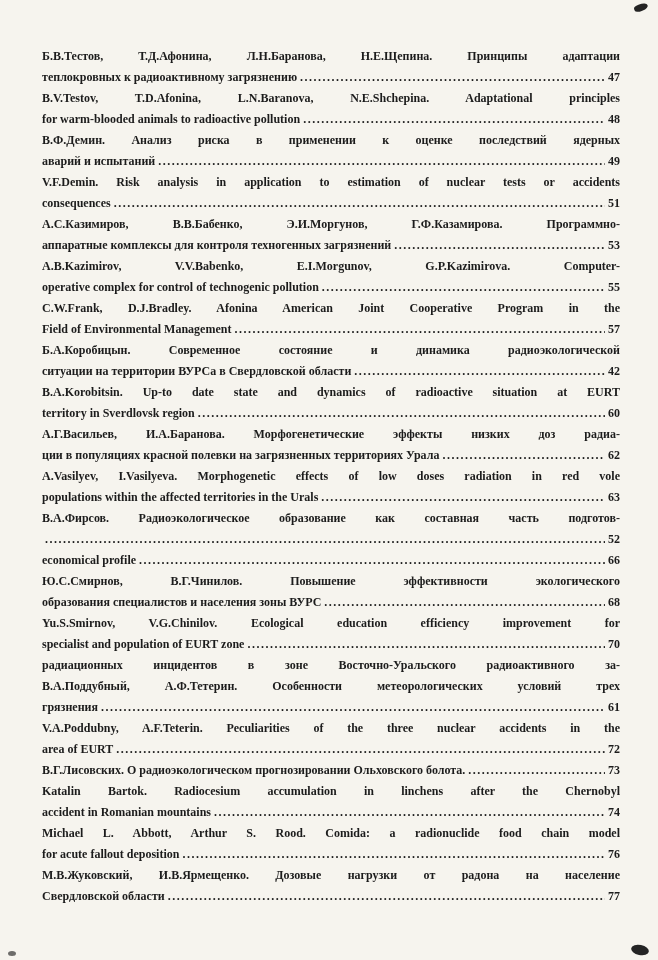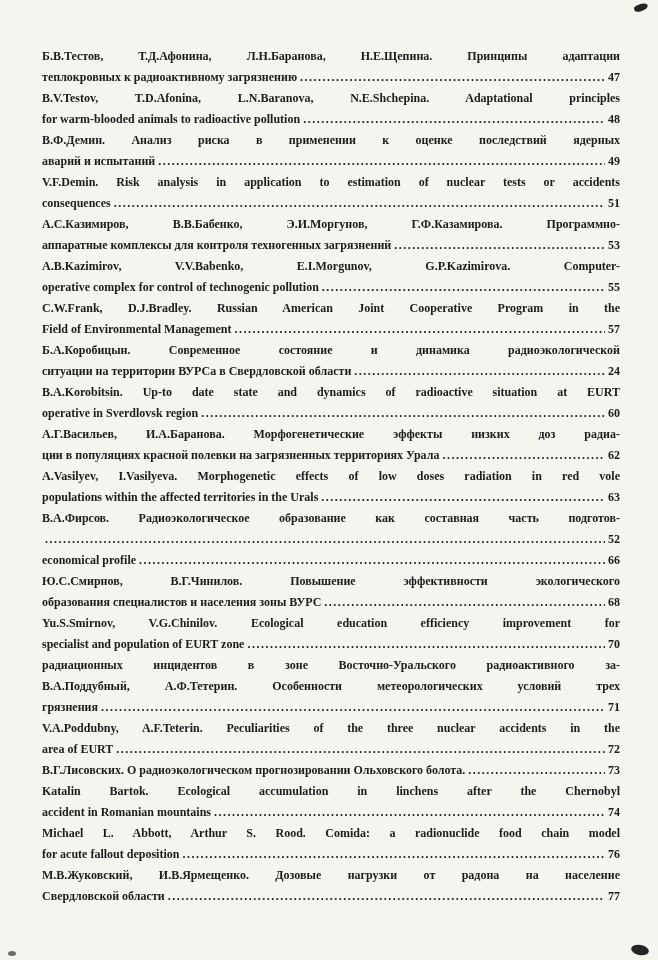--- a/index.html
+++ b/index.html
@@ -82,39 +82,39 @@
       </div>
       <div class="entry">
         <div class="line">A.B.Kazimirov, V.V.Babenko, E.I.Morgunov, G.P.Kazimirova. Computer-</div>
         <div class="lastline">
           <span class="ltext">operative complex for control of technogenic pollution</span>
           <span class="leader">......................................................................................................................................................</span>
           <span class="pagenum">55</span>
         </div>
       </div>
       <div class="entry">
-        <div class="line">C.W.Frank, D.J.Bradley. Russian American Joint Cooperative Program in the</div>
+        <div class="line">C.W.Frank, D.J.Bradley. Afonina American Joint Cooperative Program in the</div>
         <div class="lastline">
           <span class="ltext">Field of Environmental Management</span>
           <span class="leader">......................................................................................................................................................</span>
           <span class="pagenum">57</span>
         </div>
       </div>
       <div class="entry">
         <div class="line">Б.А.Коробицын. Современное состояние и динамика радиоэкологической</div>
         <div class="lastline">
           <span class="ltext">ситуации на территории ВУРСа в Свердловской области</span>
           <span class="leader">......................................................................................................................................................</span>
-          <span class="pagenum">24</span>
+          <span class="pagenum">42</span>
         </div>
       </div>
       <div class="entry">
         <div class="line">B.A.Korobitsin. Up-to date state and dynamics of radioactive situation at EURT</div>
         <div class="lastline">
-          <span class="ltext">operative in Sverdlovsk region</span>
+          <span class="ltext">territory in Sverdlovsk region</span>
           <span class="leader">......................................................................................................................................................</span>
           <span class="pagenum">60</span>
         </div>
       </div>
       <div class="entry">
         <div class="line">А.Г.Васильев, И.А.Баранова. Морфогенетические эффекты низких доз радиа-</div>
         <div class="lastline">
           <span class="ltext">ции в популяциях красной полевки на загрязненных территориях Урала</span>
           <span class="leader">......................................................................................................................................................</span>
           <span class="pagenum">62</span>
@@ -157,40 +157,40 @@
           <span class="leader">......................................................................................................................................................</span>
           <span class="pagenum">70</span>
         </div>
       </div>
       <div class="entry">
         <div class="line">радиационных инцидентов в зоне Восточно-Уральского радиоактивного за-</div>
         <div class="line">В.А.Поддубный, А.Ф.Тетерин. Особенности метеорологических условий трех</div>
         <div class="lastline">
           <span class="ltext">грязнения</span>
           <span class="leader">......................................................................................................................................................</span>
-          <span class="pagenum">71</span>
+          <span class="pagenum">61</span>
         </div>
       </div>
       <div class="entry">
         <div class="line">V.A.Poddubny, A.F.Teterin. Peculiarities of the three nuclear accidents in the</div>
         <div class="lastline">
           <span class="ltext">area of EURT</span>
           <span class="leader">......................................................................................................................................................</span>
           <span class="pagenum">72</span>
         </div>
       </div>
       <div class="entry">
         <div class="lastline">
           <span class="ltext">В.Г.Лисовских. О радиоэкологическом прогнозировании Ольховского болота.</span>
           <span class="leader">......................................................................................................................................................</span>
           <span class="pagenum">73</span>
         </div>
       </div>
       <div class="entry">
-        <div class="line">Katalin Bartok. Ecological accumulation in linchens after the Chernobyl</div>
+        <div class="line">Katalin Bartok. Radiocesium accumulation in linchens after the Chernobyl</div>
         <div class="lastline">
           <span class="ltext">accident in Romanian mountains</span>
           <span class="leader">......................................................................................................................................................</span>
           <span class="pagenum">74</span>
         </div>
       </div>
       <div class="entry">
         <div class="line">Michael L. Abbott, Arthur S. Rood. Comida: a radionuclide food chain model</div>
         <div class="lastline">
           <span class="ltext">for acute fallout deposition</span>

